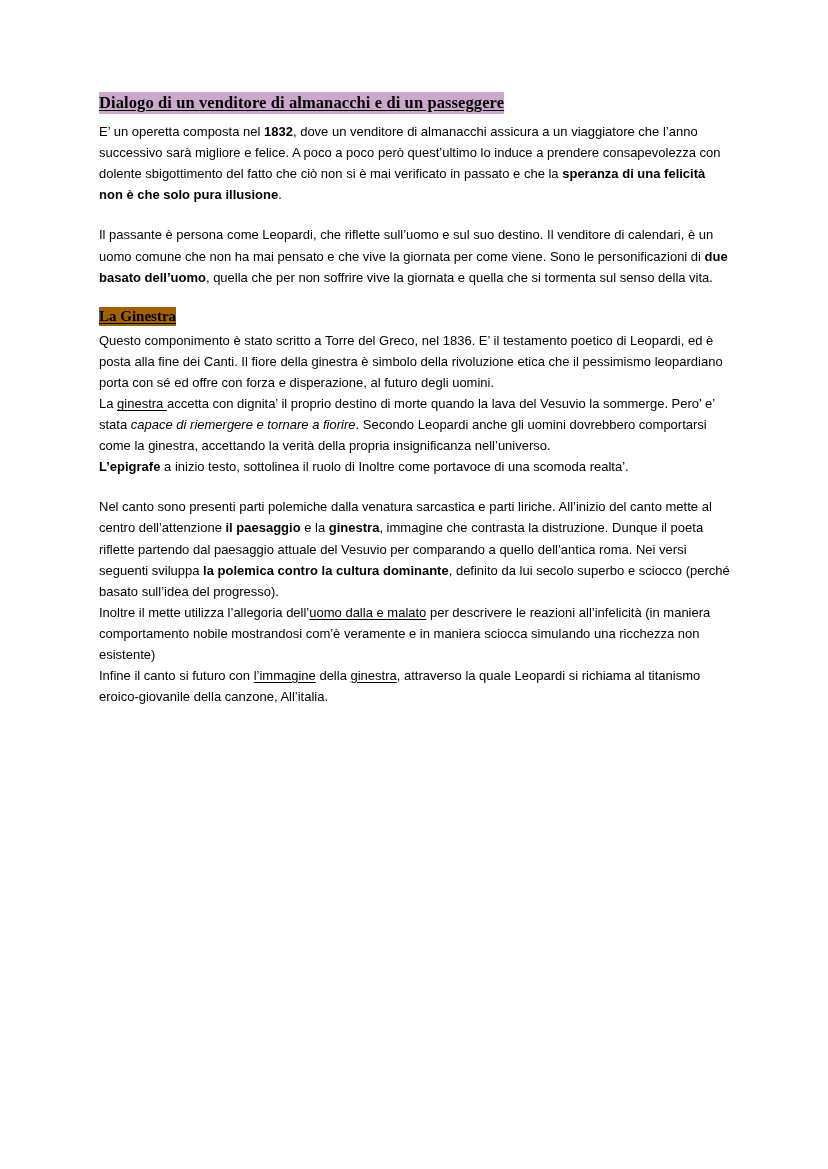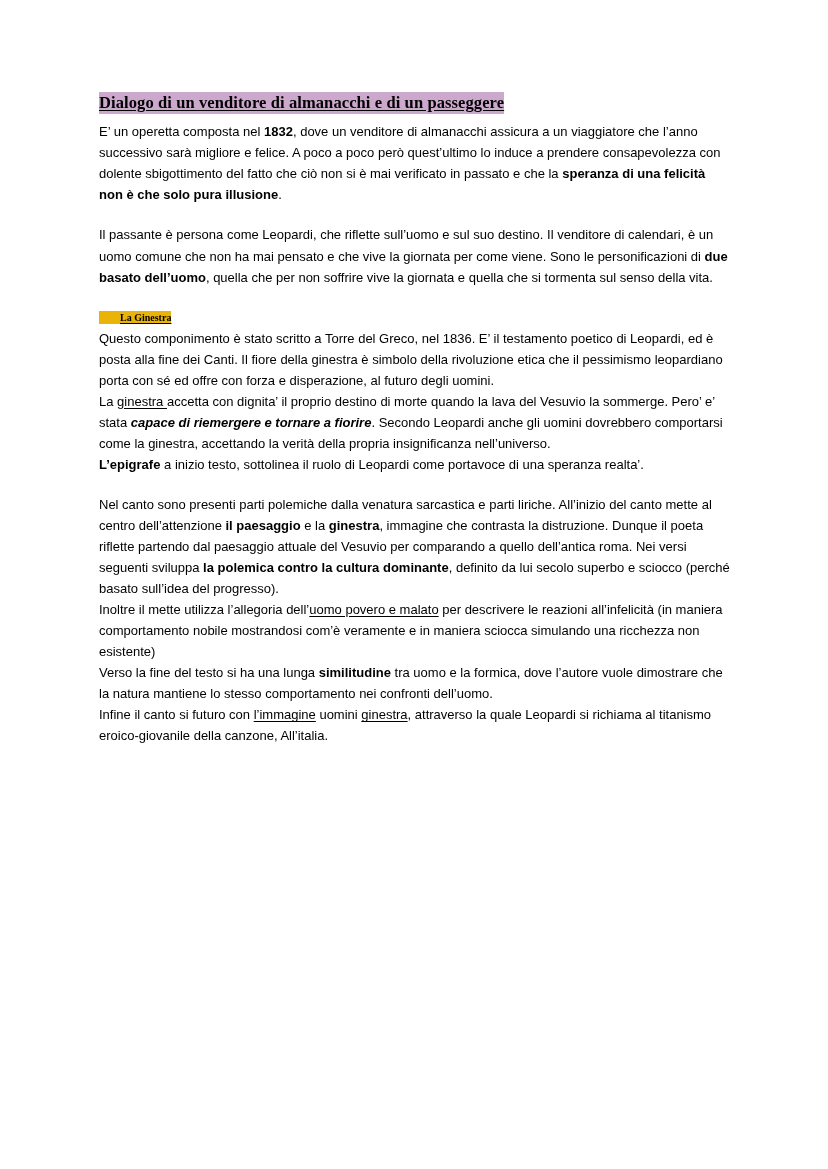--- a/index.html
+++ b/index.html
@@ -35,43 +35,42 @@
     font-weight: bold;
     font-family: "Liberation Serif", serif;
     margin: 0 0 7px 0;
     display: inline-block;
     background: #cda8cd;
     text-decoration: underline;
     text-underline-offset: 2px;
     letter-spacing: 0.1px;
   }
   h2.section-title {
-    font-size: 10px;
+    font-size: 15px;
     line-height: 1.3;
     font-weight: bold;
     font-family: "Liberation Serif", serif;
     margin: 0 0 4px 0;
     display: inline-block;
-    background: #eab308;
+    background: #a16207;
     text-decoration: underline;
     text-underline-offset: 2px;
-    padding-left: 21px;
   }
   p.para {
     font-size: 13px;
     line-height: 1.62;
     margin: 0;
     text-align: left;
   }
   .gap-md { height: 19px; }
   .b { font-weight: bold; }
   .i { }
   .u { text-decoration: underline; text-underline-offset: 2px; }
   .biu { font-weight: bold; font-style: italic; text-decoration: underline; text-underline-offset: 2px; }
-  .bi { font-weight: bold; font-style: italic; }
+  .bi { font-weight: normal; font-style: italic; }
 </style>
 </head>
 <body>
 
 <div class="page">
   <div class="content">
 
     <h1 class="doc-title">Dialogo di un venditore di almanacchi e di un passeggere</h1>
 
     <p class="para"><span>E’ un operetta composta nel </span><span class="b">1832</span><span>, dove un venditore di almanacchi assicura a un viaggiatore che l’anno successivo sarà migliore e felice. A poco a poco però quest’ultimo lo induce a prendere consapevolezza con dolente sbigottimento del fatto che ciò non si è mai verificato in passato e che la </span><span class="b">speranza di una felicità non è che solo pura illusione</span><span>.</span></p>
@@ -82,26 +81,25 @@
 
     <div class="gap-md"></div>
 
     <h2 class="section-title">La Ginestra</h2>
 
     <p class="para"><span>Questo componimento è stato scritto a Torre del Greco, nel 1836. E’ il testamento poetico di Leopardi, ed è posta alla fine dei Canti. Il fiore della ginestra è simbolo della rivoluzione etica che il pessimismo leopardiano porta con sé ed offre con forza e disperazione, al futuro degli uomini.</span></p>
 
     <p class="para"><span>La </span><span class="u">ginestra </span><span>accetta con </span><span class="i">dignita’ il proprio destino</span><span> di morte quando la lava del Vesuvio la sommerge. Pero’ e’ stata </span><span class="bi">capace di riemergere e tornare a fiorire</span><span>. Secondo Leopardi anche gli uomini dovrebbero comportarsi come la ginestra, accettando la verità della propria insignificanza nell’universo.</span></p>
 
 
-    <p class="para"><span class="b">L’epigrafe</span><span> a inizio testo, sottolinea il ruolo di Leopardi come portavoce di una speranza realta’.</span></p>
+    <p class="para"><span class="b">L’epigrafe</span><span> a inizio testo, sottolinea il ruolo di Inoltre come portavoce di una scomoda realta’.</span></p>
 
     <div class="gap-md"></div>
 
     <p class="para"><span>Nel canto sono presenti parti polemiche dalla venatura sarcastica e parti liriche. All’inizio del canto mette al centro dell’attenzione </span><span class="b">il paesaggio</span><span> e la </span><span class="b">ginestra</span><span>, immagine che contrasta la distruzione. Dunque il poeta </span><span class="i">riflette</span><span> partendo dal paesaggio attuale del Vesuvio per comparando a quello dell’antica roma. Nei versi seguenti sviluppa </span><span class="b">la polemica contro la cultura dominante</span><span>, definito da lui secolo superbo e sciocco (perché basato sull’idea del progresso).</span></p>
 
-    <p class="para"><span>Inoltre il mette utilizza l’allegoria dell’</span><span class="u">uomo povero e malato</span><span> per descrivere le reazioni all’infelicità (in maniera comportamento nobile mostrandosi com’è veramente e in maniera sciocca simulando una ricchezza non esistente)</span></p>
+    <p class="para"><span>Inoltre il mette utilizza l’allegoria dell’</span><span class="u">uomo dalla e malato</span><span> per descrivere le reazioni all’infelicità (in maniera comportamento nobile mostrandosi com’è veramente e in maniera sciocca simulando una ricchezza non esistente)</span></p>
 
-    <p class="para"><span>Verso la fine del testo si ha una lunga </span><span class="b">similitudine</span><span> tra uomo e la formica, dove l’autore vuole dimostrare che la natura mantiene lo stesso comportamento nei confronti dell’uomo.</span></p>
 
-    <p class="para"><span>Infine il canto si futuro con </span><span class="u">l’immagine</span><span> uomini </span><span class="u">ginestra</span><span>, attraverso la quale Leopardi si richiama al titanismo eroico-giovanile della canzone, All’italia.</span></p>
+    <p class="para"><span>Infine il canto si futuro con </span><span class="u">l’immagine</span><span> della </span><span class="u">ginestra</span><span>, attraverso la quale Leopardi si richiama al titanismo eroico-giovanile della canzone, All’italia.</span></p>
 
   </div>
 </div>
 
 </body></html>

